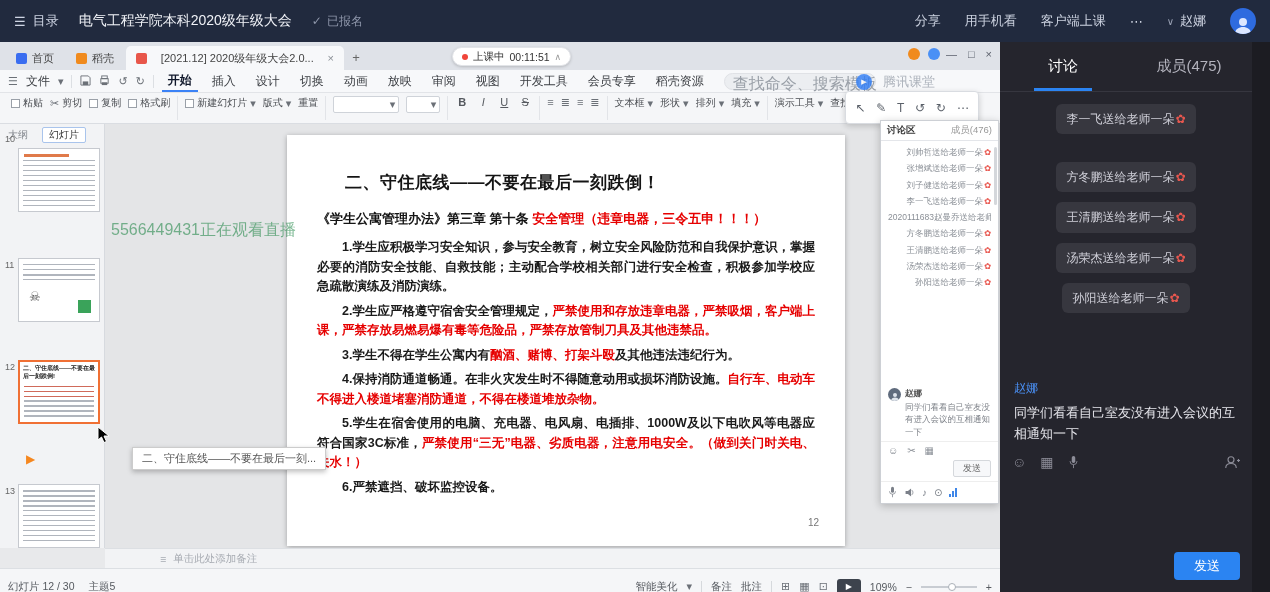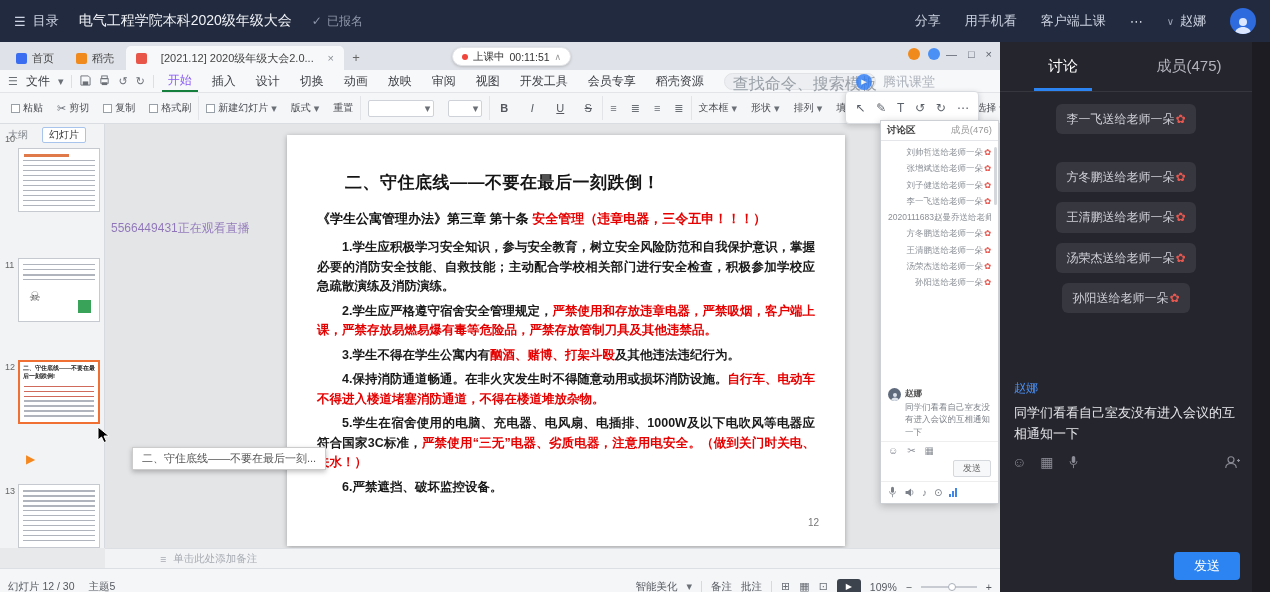--- a/index.html
+++ b/index.html
@@ -28,26 +28,26 @@
   .wps-minicons{position:absolute;right:60px;top:6px;display:flex;gap:8px;align-items:center}
   .dotico{width:12px;height:12px;border-radius:50%}
   .wps-winctl{position:absolute;right:8px;top:6px;display:flex;gap:11px;color:#5a5f6a;font-size:11px;align-items:center}
   .class-pill{position:absolute;left:452px;top:5px;height:19px;background:#fff;border:1px solid #e2e4e8;border-radius:10px;display:flex;align-items:center;gap:5px;padding:0 9px;font-size:10.5px;color:#333;box-shadow:0 1px 3px rgba(0,0,0,.18);z-index:6;white-space:nowrap}
   .rec-dot{width:6px;height:6px;border-radius:50%;background:#f0453a}
   .pill-caret{color:#999;font-size:9px}
 
   .menubar{position:absolute;left:0;top:28px;width:100%;height:23px;background:#f7f8fa;border-bottom:1px solid #e2e4e8;display:flex;align-items:center;font-size:12px;color:#3a3d42;padding:0 8px;gap:8px}
   .mb-ico{color:#6b7077;font-size:11px}
   .menu-item{padding:0 6px;height:100%;display:flex;align-items:center}
-  .menu-item.active{color:#8b5cf6;font-weight:normal;border-bottom:2px solid #15803d}
+  .menu-item.active{color:#0f172a;font-weight:bold;border-bottom:2px solid #3b82f6}
   .mb-sep{width:1px;height:13px;background:#dcdfe3}
   .search-pill{margin-left:6px;width:152px;height:17px;border-radius:9px;background:#eceef1;border:1px solid #e0e2e6;color:#9aa0a8;font-size:16px;display:flex;align-items:flex-start;gap:0;padding:0 8px;white-space:nowrap}
 
   .toolbar{position:absolute;left:0;top:51px;width:100%;height:31px;background:#f5f6f8;border-bottom:1px solid #dadde2;display:flex;align-items:center;padding:0 4px;font-size:10px;color:#4a4d52}
-  .tgroup{display:flex;align-items:center;gap:14px;padding:0 7px;border-right:1px solid #e2e4e8;height:24px;white-space:nowrap}
+  .tgroup{display:flex;align-items:flex-start;gap:7px;padding:0 7px;border-right:1px solid #e2e4e8;height:24px;white-space:nowrap}
   .tbtn{display:flex;align-items:center;gap:3px}
   .mini-ico{width:9px;height:9px;border:1px solid #9aa0a8;background:#fff;flex-shrink:0}
   .tico{color:#6b7077;font-size:11px}
   .fontbox{width:66px;height:17px;background:#fff;border:1px solid #cfd3d9;border-radius:2px;display:flex;align-items:center;justify-content:flex-end;padding:0 3px;color:#9aa0a8;font-size:9px}
   .sizebox{width:34px;height:17px;background:#fff;border:1px solid #cfd3d9;border-radius:2px;display:flex;align-items:center;justify-content:flex-end;padding:0 3px;color:#9aa0a8;font-size:9px}
   .fmt{font-size:11px;color:#55595f;width:14px;text-align:center}
   .fmt.u{text-decoration:underline}.fmt.s{text-decoration:line-through}.fmt.i{font-style:italic}
 
   
   .leftpanel{position:absolute;left:0;top:82px;width:105px;height:424px;background:#f2f3f5;border-right:1px solid #d7dadf;overflow:hidden}
@@ -64,21 +64,21 @@
   .redlines{position:absolute;left:4px;right:4px;background:repeating-linear-gradient(to bottom,#d06a5a 0 1.5px,transparent 1.5px 5px)}
   .thumb-play{position:absolute;left:26px;top:452px;color:#f5871f;font-size:12px;z-index:64}
 
   
   .canvas{position:absolute;left:105px;top:82px;width:895px;height:424px;background:#e4e5e7;overflow:hidden}
   .slide{position:absolute;left:182px;top:11px;width:558px;height:411px;background:#fff;box-shadow:0 1px 5px rgba(0,0,0,.3);padding:26px 30px 0}
   .slide-title{font-size:17px;font-weight:bold;color:#141414;margin:10px 0 16px 28px;letter-spacing:.5px}
   .slide-sub{font-size:13px;font-weight:bold;color:#141414;margin-bottom:10px}
   .slide p{font-size:12.5px;font-weight:600;color:#1a1a1a;line-height:1.56;text-indent:2em;text-align:justify;margin-bottom:5px}
   .pageno{position:absolute;right:26px;bottom:18px;font-size:10px;color:#777}
-  .live-wm{position:absolute;left:6px;top:96px;font-size:12px;color:#4c1d95;opacity:.55;z-index:3;white-space:nowrap}
+  .live-wm{position:absolute;left:6px;top:96px;font-size:16px;color:#15803d;opacity:.55;z-index:3;white-space:nowrap}
 
   
   .brand-wm{position:absolute;left:856px;top:31px;display:flex;align-items:center;gap:11px;opacity:.8;z-index:22;font-size:13px;color:#99a0ab}
   .brand-play{width:16px;height:16px;border-radius:50%;background:#2f7df6;color:#fff;font-size:7px;display:flex;align-items:center;justify-content:center}
   .pen-toolbar{position:absolute;left:845px;top:49px;width:134px;height:33px;background:#fff;border:1px solid #d9dce1;border-radius:4px;box-shadow:0 2px 6px rgba(0,0,0,.18);z-index:21;display:flex;align-items:center;justify-content:space-around;color:#5a6069;font-size:12px;padding:0 4px}
   .pen-toolbar span{cursor:pointer}
 
   
   .ichat{position:absolute;left:880px;top:78px;width:119px;height:384px;background:#fff;border:1px solid #cdd0d5;box-shadow:0 2px 8px rgba(0,0,0,.22);z-index:25;display:flex;flex-direction:column}
   .ic-head{height:20px;border-bottom:1px solid #e4e6ea;display:flex;align-items:center;justify-content:space-between;padding:0 6px;font-size:9.5px;flex-shrink:0}

